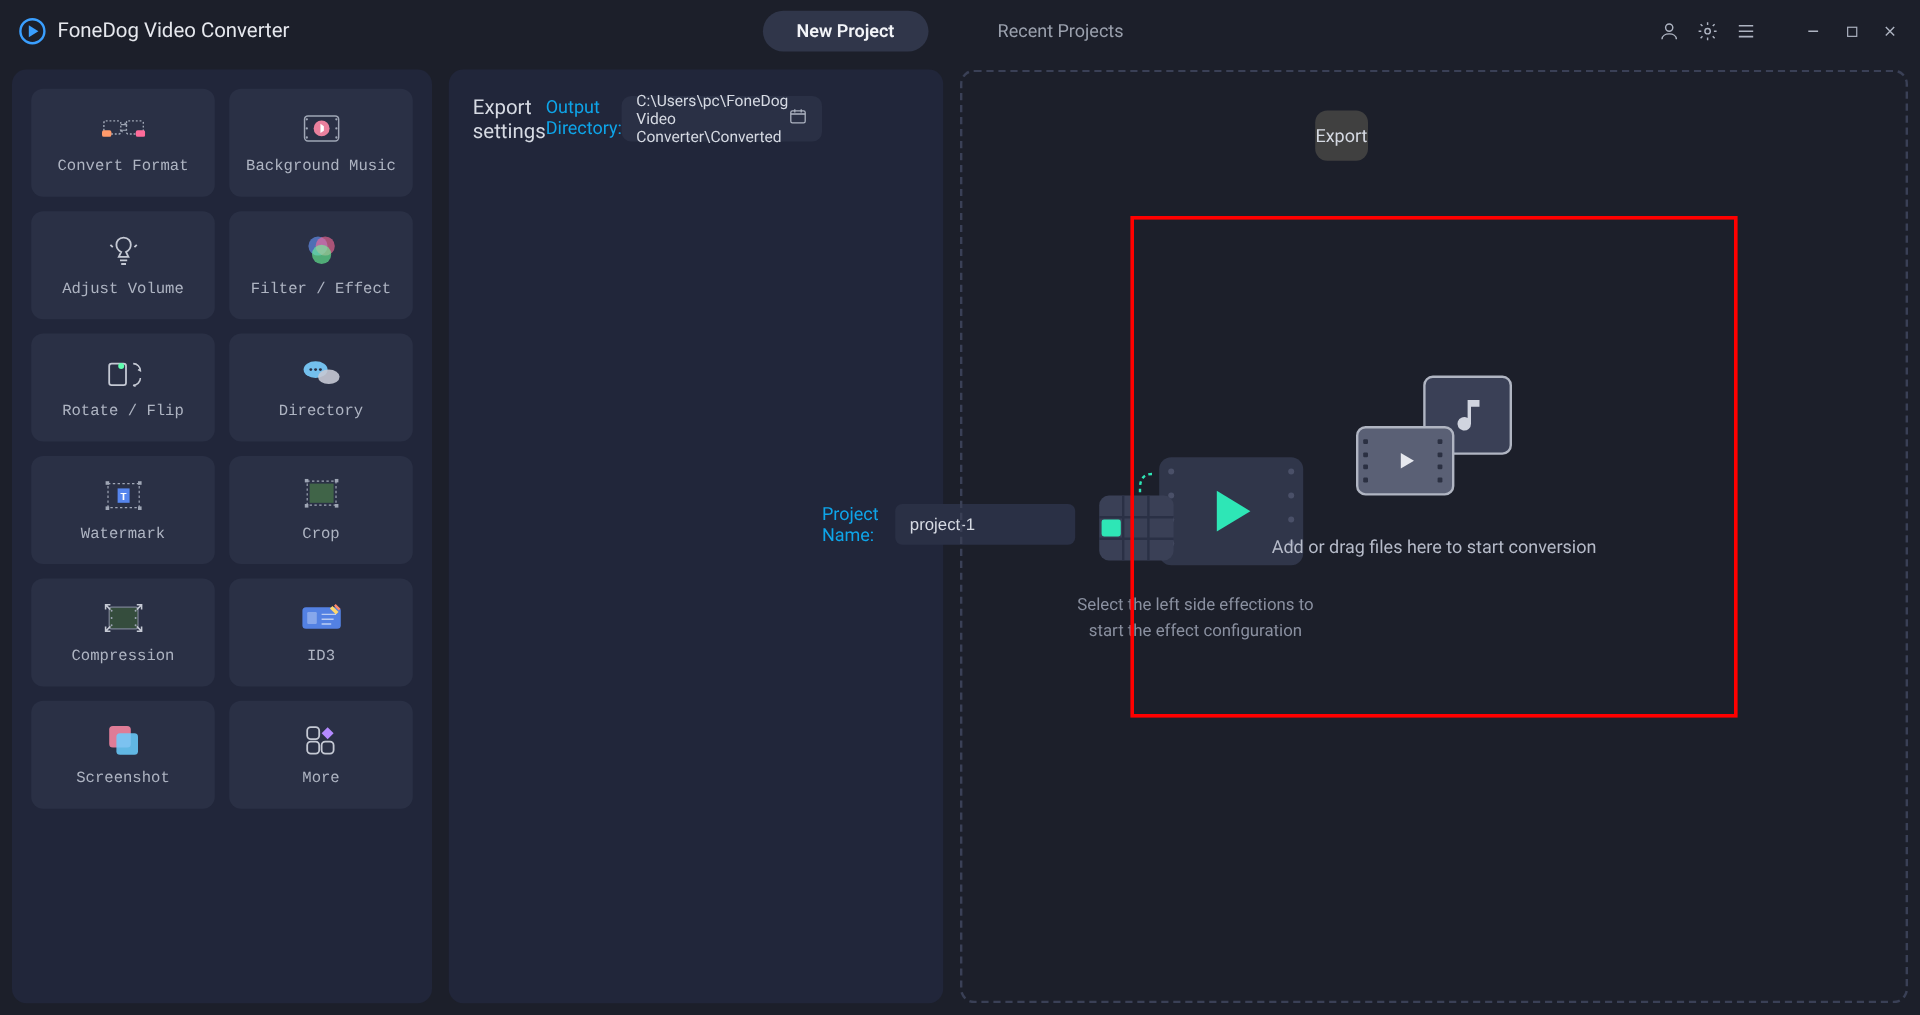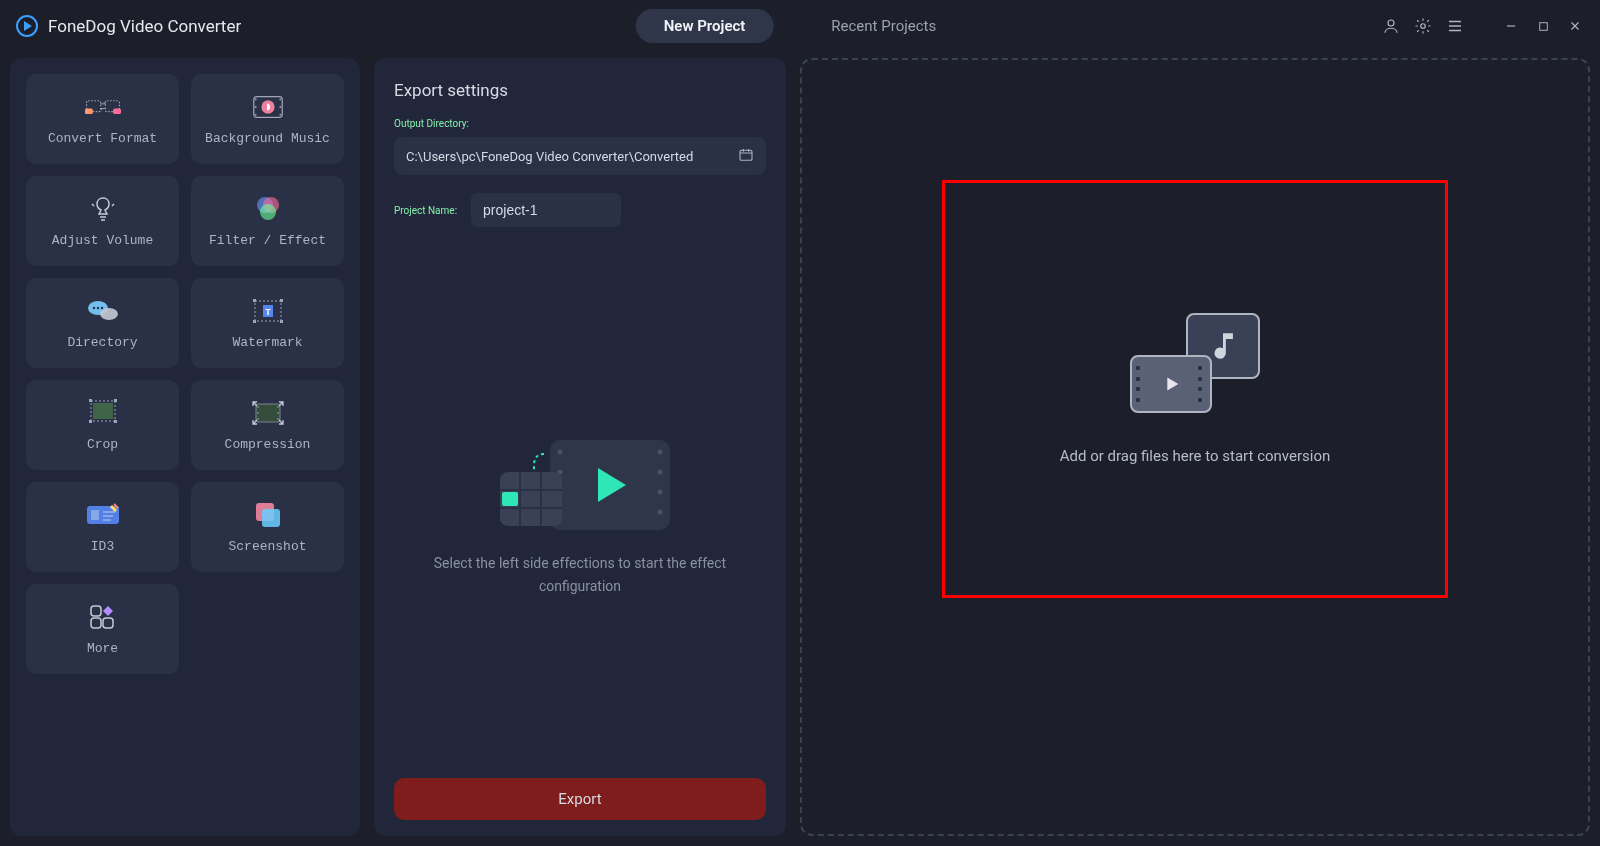--- a/index.html
+++ b/index.html
@@ -106,24 +106,24 @@
   .tool-ico {
     width: 36px; height: 28px;
     display: flex; align-items: center; justify-content: center;
   }
   .panel-mid {
     width: 412px;
     background: #21263a;
     border-radius: 12px;
     padding: 22px 20px 16px 20px;
     display: flex;
-    flex-direction: column;
+    flex-direction: row;
   }
   .sec-title { font-size: 17px; color: #d6dae3; margin-bottom: 18px; }
-  .field-label { font-size: 10px; color: #86efac; margin-bottom: 8px; }
+  .field-label { font-size: 15px; color: #0ea5e9; margin-bottom: 8px; }
   .output-row {
     background: #2a3045;
     border-radius: 8px;
     height: 38px;
     display: flex;
     align-items: center;
     padding: 0 12px;
     margin-bottom: 18px;
     font-size: 13px;
     color: #d6dae3;
@@ -156,21 +156,21 @@
   }
   .illus-svg { width: 200px; height: 120px; }
   .mid-hint {
     font-size: 14px;
     color: #8a90a0;
     text-align: center;
     line-height: 1.6;
     max-width: 320px;
   }
   .export-btn {
-    background: #7f1d1d;
+    background: #404040;
     border-radius: 10px;
     height: 42px;
     display: flex;
     align-items: center;
     justify-content: center;
     color: #d6dae3;
     font-size: 15px;
     cursor: pointer;
     margin-top: 12px;
   }
@@ -326,20 +326,30 @@
         <div class="tool-ico">
           <svg width="32" height="32" viewBox="0 0 32 32">
               <circle cx="13" cy="12" r="8" fill="#6b9aff" opacity="0.6"></circle>
               <circle cx="19" cy="12" r="8" fill="#ff6b9a" opacity="0.6"></circle>
               <circle cx="16" cy="19" r="8" fill="#6bff9a" opacity="0.6"></circle>
             </svg>
         </div>
         <span>Filter / Effect</span>
       </div>
 
+      <div class="tool">
+        <div class="tool-ico">
+          <svg width="32" height="28" viewBox="0 0 32 28">
+              <rect x="4" y="6" width="14" height="18" rx="2" fill="none" stroke="#c5c9d4" stroke-width="1.5"></rect>
+              <circle cx="14" cy="8" r="2.5" fill="#5fffb0"></circle>
+              <path d="M24 6a6 6 0 016 6l-2-1M30 18a6 6 0 01-6 6l2 1" stroke="#c5c9d4" stroke-width="1.3" fill="none"></path>
+            </svg>
+        </div>
+        <span>Rotate / Flip</span>
+      </div>
 
       <div class="tool">
         <div class="tool-ico">
           <svg width="34" height="26" viewBox="0 0 34 26">
               <ellipse cx="12" cy="10" rx="10" ry="7" fill="#7bcfff" opacity="0.9"></ellipse>
               <ellipse cx="23" cy="16" rx="9" ry="6" fill="#c5c9d4" opacity="0.9"></ellipse>
               <circle cx="8" cy="10" r="1.2" fill="#2a3045"></circle>
               <circle cx="12" cy="10" r="1.2" fill="#2a3045"></circle>
               <circle cx="16" cy="10" r="1.2" fill="#2a3045"></circle>
             </svg>

